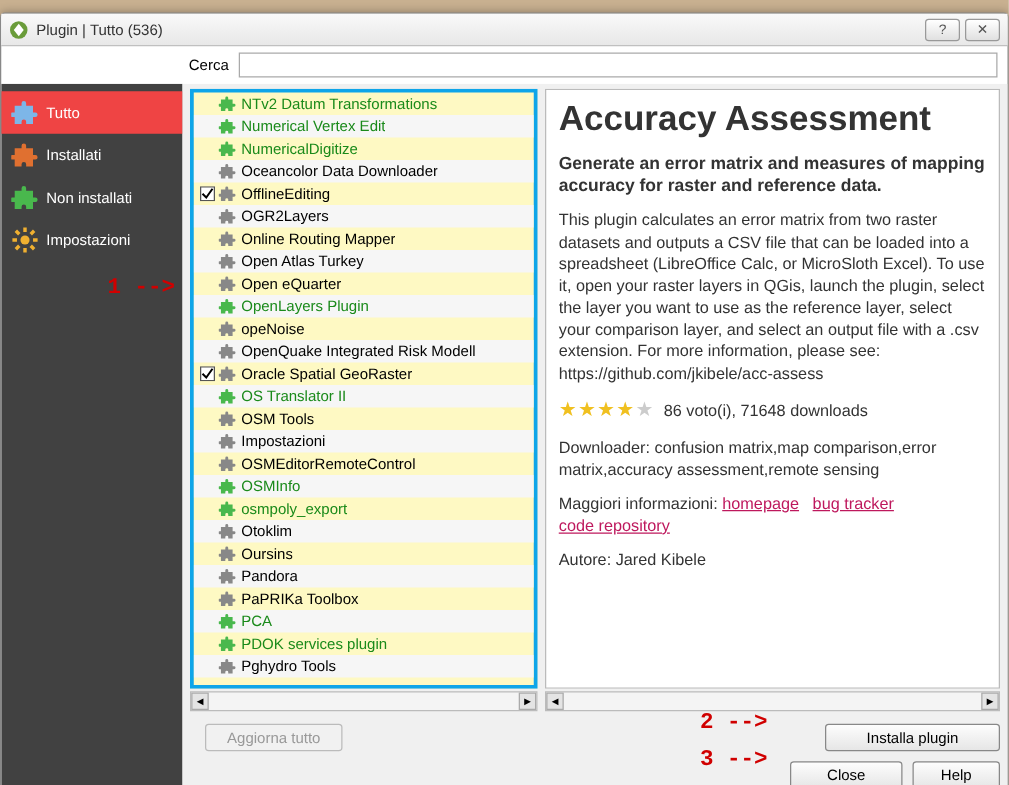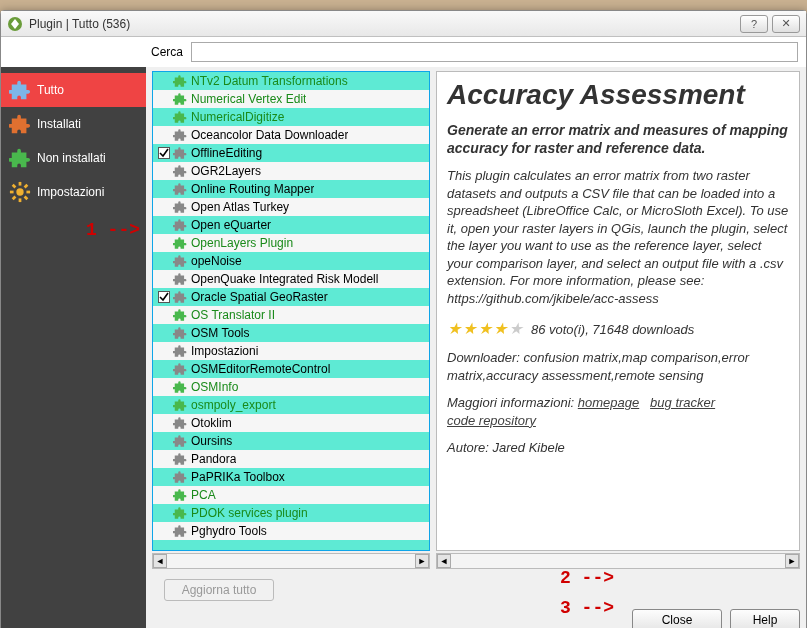--- a/index.html
+++ b/index.html
@@ -13,35 +13,35 @@
 .searchbar { height: 30px; display: flex; align-items: center; padding: 3px 8px 3px 150px; }
 .searchbar label { margin-right: 8px; font-size: 12px; }
 .searchbar input { flex: 1; height: 20px; border: 1px solid #aaa; padding: 0 4px; font-size: 12px; }
 .mainarea { flex: 1; display: flex; overflow: hidden; }
 .sidebar { width: 145px; background: #414141; color: #fff; padding-top: 6px; }
 .side-item { display: flex; align-items: center; padding: 6px 8px; cursor: pointer; font-size: 12px; }
 .side-item.active { background: #ef4444; }
 .side-item .side-icon { width: 22px; height: 22px; margin-right: 6px; }
 .content { flex: 1; background: #f0f0f0; display: flex; flex-direction: column; padding: 4px 6px 6px 6px; overflow: hidden; }
 .panels { flex: 1; display: flex; gap: 6px; overflow: hidden; }
-.listpanel { width: 278px; background: #5eead4; border: 1px solid #0ea5e9; display: flex; overflow: hidden; }
+.listpanel { width: 278px; background: #fef9c3; border: 3px solid #0ea5e9; display: flex; overflow: hidden; }
 .listscroll { flex: 1; overflow-y: scroll; overflow-x: hidden; }
 .plugin-row { display: flex; align-items: center; height: 18px; padding: 0 4px; border-bottom: 0; font-size: 12px; white-space: nowrap; }
 .plugin-row:nth-child(even){ background:#f6f6f6; }
 .plugin-row .chk { width: 14px; height: 14px; margin-right: 2px; display: inline-flex; align-items: center; justify-content: center; }
 .plugin-row .picon { width: 14px; height: 14px; margin-right: 4px; }
 .plugin-row .pname { overflow: hidden; text-overflow: ellipsis; }
 .pname.green { color: #1a8a1a; }
 .pname.black { color: #000; }
 .detailpanel { flex: 1; background: #fff; border: 1px solid #bbb; display: flex; }
-.detailscroll { flex: 1; overflow-y: scroll; padding: 8px 10px; font-family: Verdana, Tahoma, sans-serif; font-size: 13px; color: #333; font-style: italic; }
+.detailscroll { flex: 1; overflow-y: scroll; padding: 8px 10px; font-family: Verdana, Tahoma, sans-serif; font-size: 13px; color: #333; }
 .detailscroll h1 { font-size: 28px; font-weight: bold; margin-bottom: 10px; line-height: 1.1; }
 .detailscroll h3 { font-size: 14px; font-weight: bold; margin-bottom: 10px; line-height: 1.3; }
 .detailscroll p { margin-bottom: 10px; line-height: 1.35; }
-.detailscroll a { color: #404040; text-decoration: underline; }
+.detailscroll a { color: #be185d; text-decoration: underline; }
 .stars { color: #f0c020; font-size: 16px; letter-spacing: 1px; }
 .stars .grey { color: #ccc; }
 .scrollh { height: 16px; display: flex; gap: 6px; margin-top: 2px; }
 .scrollh .sb { flex: 1; border: 1px solid #bbb; background: #f4f4f4; position: relative; }
 .scrollh .sb .arrow { position: absolute; top: 0; bottom: 0; width: 14px; background: #e4e4e4; border: 1px solid #aaa; display:flex; align-items:center; justify-content:center; font-size:9px; }
 .scrollh .sb .arrow.left{ left:0 } .scrollh .sb .arrow.right{ right:0 }
 .btnrow { display: flex; justify-content: flex-end; gap: 8px; margin-top: 8px; }
 .btnrow.first { margin-top: 10px; padding-left: 12px; }
 .btn { min-width: 110px; height: 22px; border: 1px solid #888; border-radius: 3px; background: linear-gradient(#fdfdfd,#e6e6e6); font-size: 12px; padding: 0 10px; cursor: pointer; }
 .btn.disabled { color: #999; border-color: #bbb; background: #f1f1f1; cursor: default; }
@@ -335,20 +335,21 @@
               <div class="arrow right">►</div>
             </div>
           <div class="sb">
               <div class="arrow left">◄</div>
               <div class="arrow right">►</div>
             </div>
         </div>
 
         <div class="btnrow first">
           <button class="btn disabled" style="margin-right:auto">Aggiorna tutto</button>
+          <button class="btn" style="min-width:140px">Installa plugin</button>
         </div>
         <div class="btnrow">
           <button class="btn small" style="min-width:90px">Close</button>
           <button class="btn small" style="min-width:70px">Help</button>
         </div>
       </div>
     </div>
   </div>
 </div>
 

